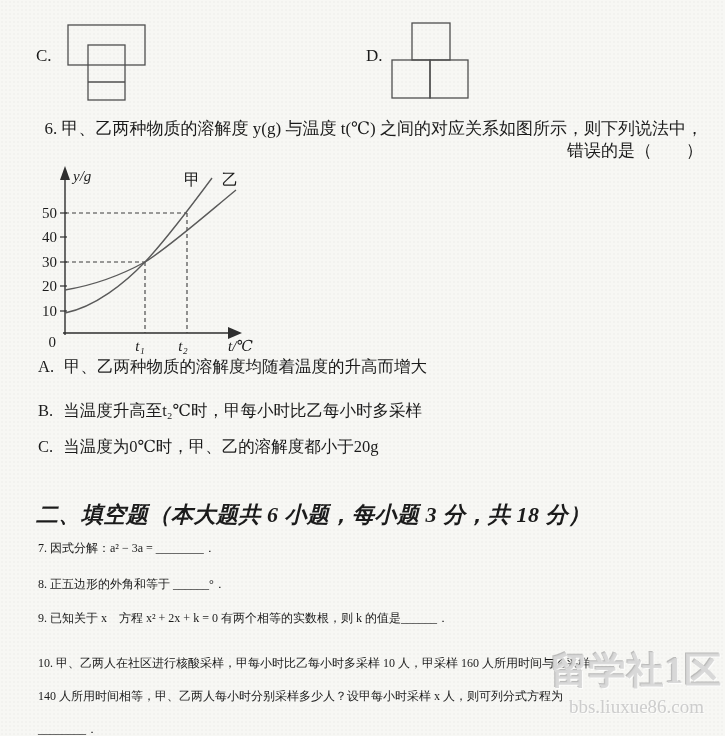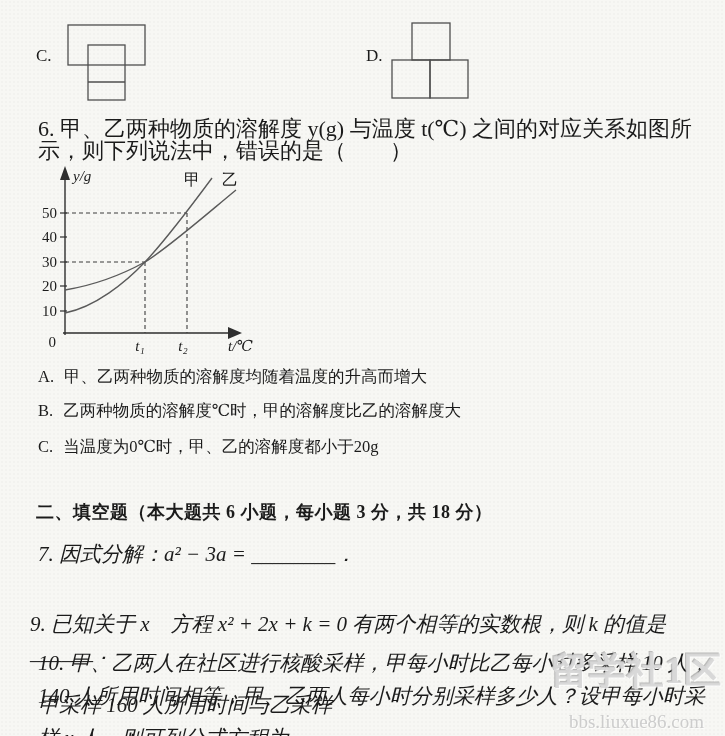--- a/index.html
+++ b/index.html
@@ -8,45 +8,45 @@
     width:725px; height:736px;
     background:#f7f7f4;
     background-image: radial-gradient(rgba(0,0,0,0.018) 1px, transparent 1px);
     background-size:4px 4px;
     font-family:"Liberation Serif","DejaVu Serif",serif;
     color:#1b1b1b;
     overflow:hidden;
   }
   .abs { position:absolute; }
   .fig-label { font-size:17px; }
-  .qtext { font-size:22px; line-height:22px; }
+  .qtext { font-size:17px; line-height:22px;text-align:right; }
   .opt { font-size:16.5px; }
   .opt .opt-label { margin-right:10px; }
-  .sec-head { font-size:18px; font-weight:bold; letter-spacing:0.5px; }
-  .fillq { font-size:21px;font-style:italic; }
+  .sec-head { font-size:22px; font-weight:bold; letter-spacing:0.5px;font-style:italic; }
+  .fillq { font-size:12px; }
   svg .stroke { stroke:#4f4f4f; stroke-width:1.3; fill:none; }
   svg .curve { stroke:#5a5a5a; stroke-width:1.4; fill:none; }
   svg .dash { stroke:#3c3c3c; stroke-width:1.1; fill:none; stroke-dasharray:4 3; }
   svg .axis { stroke:#2e2e2e; stroke-width:1.4; fill:none; }
   svg .tick { stroke:#2e2e2e; stroke-width:1.2; }
   svg text { font-family:"Liberation Serif","DejaVu Serif",serif; fill:#1b1b1b; }
   .ytick-t { font-size:15px; }
   .xtick-t { font-size:15px; font-style:italic; }
   .axlab { font-size:15px; font-style:italic; }
   .serieslab { font-size:16px; font-style:normal; }
   .q10 { width:672px; }
   .q10 div { line-height:42px; height:33px; }
   .watermark { text-align:center; z-index:5; pointer-events:none; }
   .wm-brand {
     font-size:37px; font-weight:bold; letter-spacing:1px; white-space:nowrap;
     color:rgba(213,213,213,0.88);
     text-shadow:1px 1px 0 rgba(255,255,255,0.75), -1px -1px 0 rgba(140,140,140,0.55);
   }
   .wm-site {
-    margin-top:15px; font-size:19px; white-space:nowrap;
+    margin-top:0; font-size:19px; white-space:nowrap;
     color:rgba(200,200,200,0.9);
     text-shadow:1px 1px 0 rgba(255,255,255,0.7);
   }
 </style>
 </head>
 <body>
 
 <div class="page">
 
   <span class="abs fig-label" style="left:36px; top:46px;">C.</span>
@@ -96,34 +96,35 @@
     <text class="serieslab" x="144" y="22">甲</text>
     <text class="serieslab" x="182" y="22">乙</text>
 
     <text class="axlab" x="33" y="18">y/g</text>
     <text class="axlab" x="188" y="188">t/℃</text>
 
     <text class="xtick-t" x="100" y="188" text-anchor="middle">t₁</text>
     <text class="xtick-t" x="143" y="188" text-anchor="middle">t₂</text>
   </svg>
 
-  <div class="abs opt" style="left:38px; top:366px;">
+  <div class="abs opt" style="left:38px; top:356px;">
     <span class="opt-label">A.</span><span>甲、乙两种物质的溶解度均随着温度的升高而增大</span>
   </div>
   <div class="abs opt" style="left:38px; top:400px;">
-    <span class="opt-label">B.</span><span>乙两种物质的溶解度℃时，甲的溶解度比乙的溶解度大</span>
+    <span class="opt-label">B.</span><span>当温度升高至t₂℃时，甲每小时比乙每小时多采样</span>
   </div>
   <div class="abs opt" style="left:38px; top:436px;">
     <span class="opt-label">C.</span><span>当温度为0℃时，甲、乙的溶解度都小于20g</span>
   </div>
 
   <div class="abs sec-head" style="left:36px; top:500px;">二、填空题（本大题共 6 小题，每小题 3 分，共 18 分）</div>
 
   <div class="abs fillq" style="left:38px; top:540px;">7. 因式分解：a² − 3a = ________．</div>
-  <div class="abs fillq" style="left:30px; top:610px;">9. 已知关于 x　方程 x² + 2x + k = 0 有两个相等的实数根，则 k 的值是______．</div>
+  <div class="abs fillq" style="left:38px; top:576px;">8. 正五边形的外角和等于 ______°．</div>
+  <div class="abs fillq" style="left:38px; top:610px;">9. 已知关于 x　方程 x² + 2x + k = 0 有两个相等的实数根，则 k 的值是______．</div>
 
   <div class="abs fillq q10" style="left:38px; top:642px;">
     <div>10. 甲、乙两人在社区进行核酸采样，甲每小时比乙每小时多采样 10 人，甲采样 160 人所用时间与乙采样</div>
     <div>140 人所用时间相等，甲、乙两人每小时分别采样多少人？设甲每小时采样 x 人，则可列分式方程为</div>
     <div>________．</div>
   </div>
 
   <div class="abs watermark" style="left:548px; top:646px; width:177px;">
     <div class="wm-brand">留学社1区</div>
     <div class="wm-site">bbs.liuxue86.com</div>

